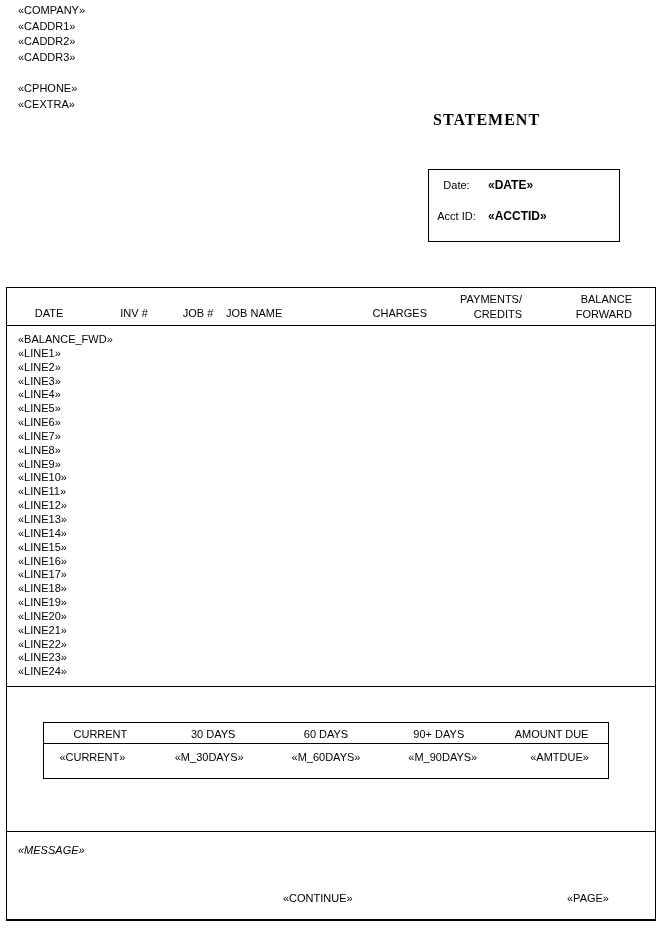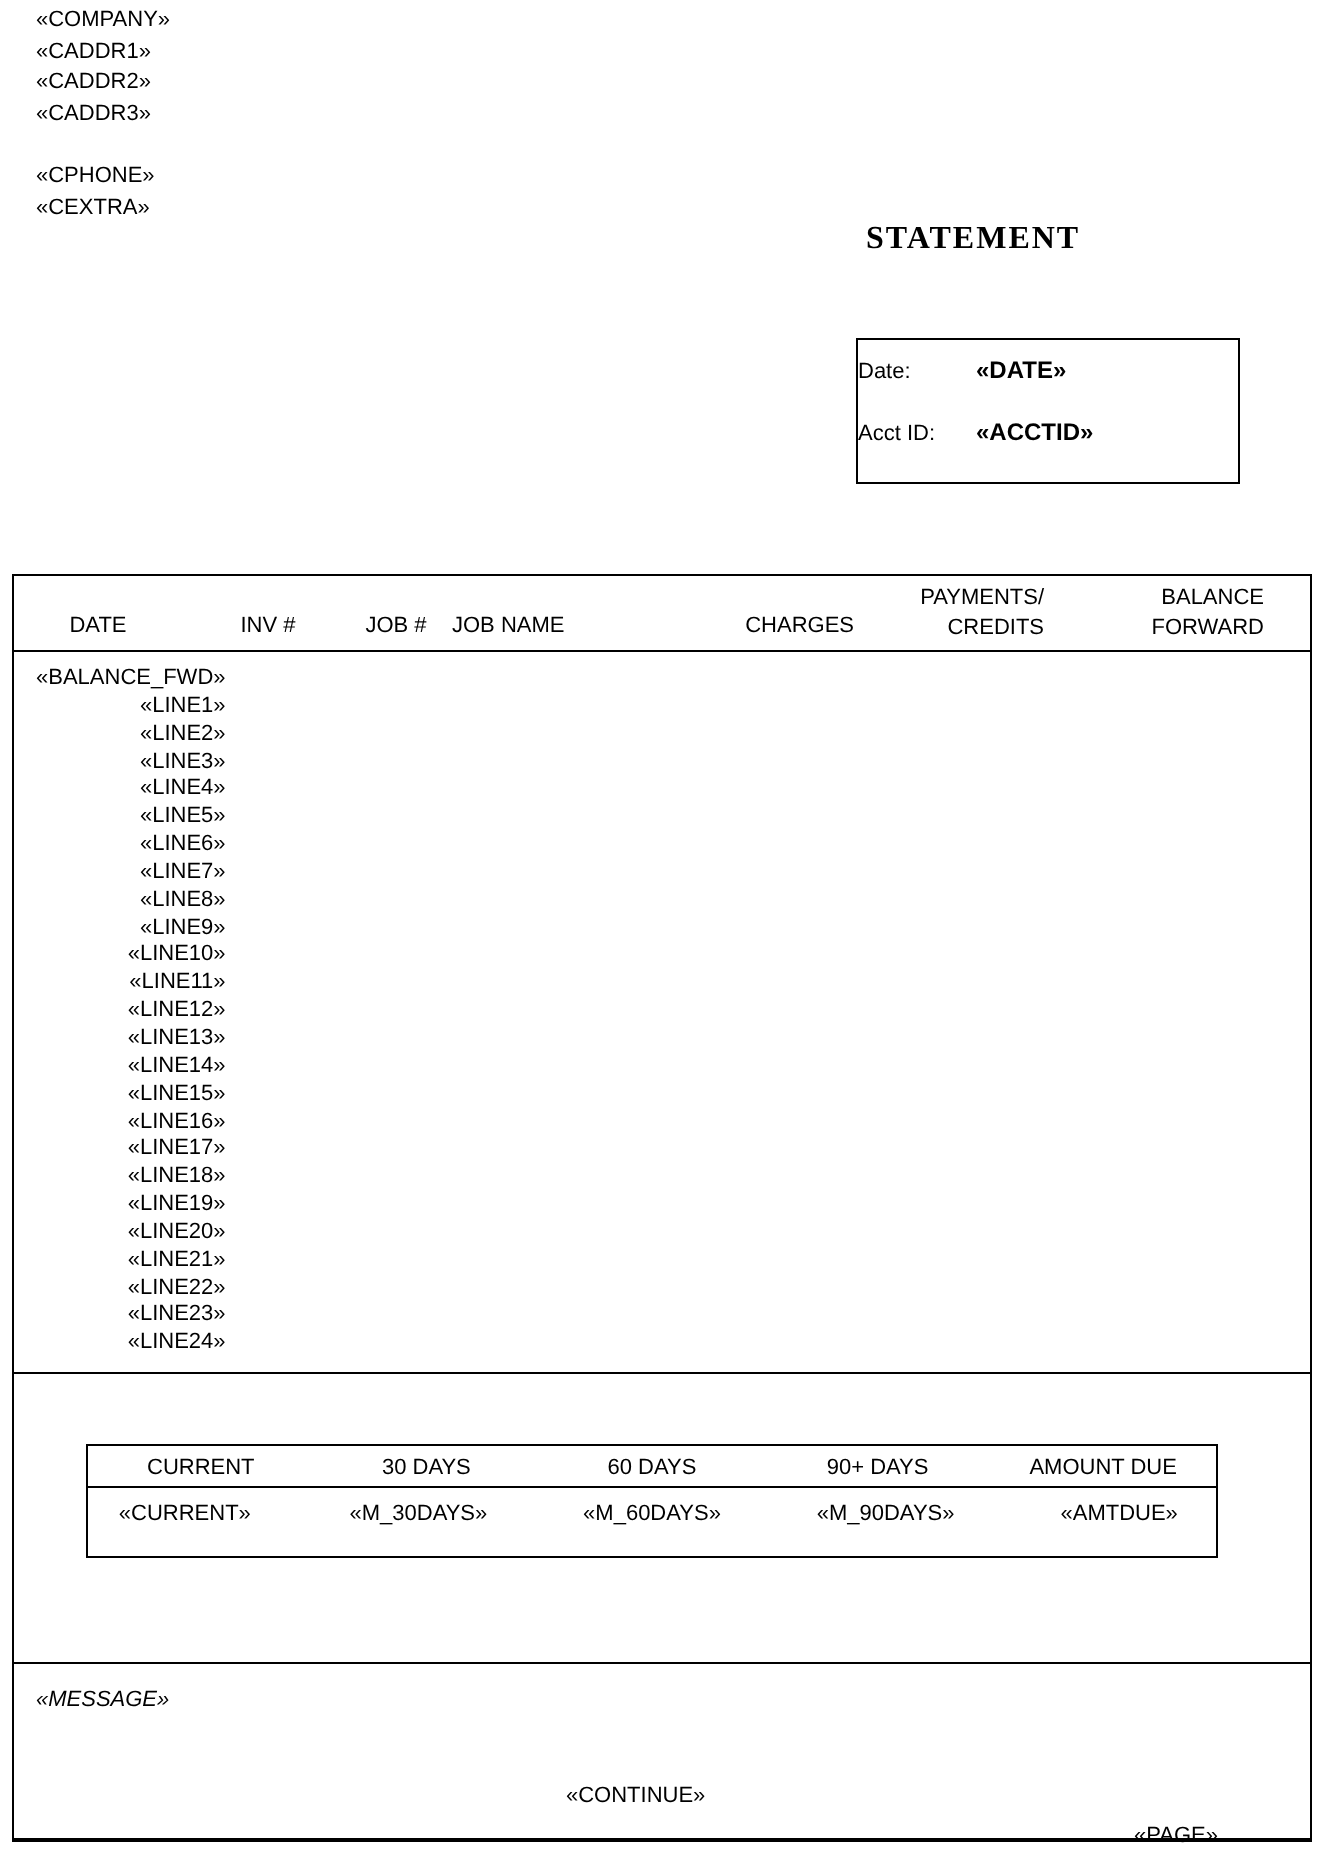--- a/index.html
+++ b/index.html
@@ -19,60 +19,60 @@
     letter-spacing:1px;
   }
   
   .recipient-block { position:absolute; left:18px; top:160px; }
   
   .info-box {
     position:absolute; left:428px; top:169px; width:192px; height:73px;
     border:1px solid #000; padding-top:8px;
   }
   .info-row { display:flex; align-items:baseline; margin-bottom:17px; }
-  .info-label { width:55px; text-align:left; }
+  .info-label { width:55px; text-align:center; }
   .info-value { margin-left:4px; font-weight:bold; font-size:12px; }
   
   .main-box {
     position:absolute; left:6px; top:287px; width:650px; height:634px;
     border:1px solid #000; border-bottom-width:2px;
   }
   .table-header {
     position:absolute; left:0; right:0; top:0; height:38px;
     border-bottom:1px solid #000;
   }
   .th { position:absolute; white-space:nowrap; }
   .th-date     { left:20px;  width:44px; top:19px; text-align:center; }
   .th-inv     { left:105px; width:44px; top:19px; text-align:center; }
   .th-jobnum   { left:169px; width:44px; top:19px; text-align:center; }
   .th-jobname { left:219px; top:19px; }
   .th-charges { right:228px; top:19px; text-align:right; }
   .th-payments { right:133px; top:4px; line-height:15px; text-align:right; }
   .th-balance { right:23px;  top:4px; line-height:15px; text-align:right; }
   .lines-block { position:absolute; left:11px; top:45px; }
-  .stmt-line { height:13.85px; white-space:pre;text-align:right; }
+  .stmt-line { height:13.85px; white-space:pre; }
   .divider { position:absolute; left:0; right:0; border-top:1px solid #000; }
   .divider-1 { top:398px; }
   .divider-2 { top:543px; }
   
   .aging-table {
     position:absolute; left:36px; top:434px; width:566px; height:57px;
     border:1px solid #000;
   }
   .aging-row { display:flex; }
   .aging-head-row { height:21px; border-bottom:1px solid #000; }
   .aging-value-row { height:34px;gap:20px; }
   .aging-cell { flex:1; text-align:center; padding-top:5px; white-space:nowrap; }
   .aging-value-row .aging-cell { padding-top:7px; }
   
   .message-field {
     position:absolute; left:11px; top:556px; font-style:italic;
   }
   .continue-field { position:absolute; left:276px; top:604px; }
-  .page-field { position:absolute; right:46px; top:624px; }
+  .page-field { position:absolute; right:46px; top:604px; }
 </style>
 </head>
 <body>
 
 <div class="page">
 
   <div class="sender-block">
       <div class="addr-line">«COMPANY»</div>
       <div class="addr-line">«CADDR1»</div>
       <div class="addr-line">«CADDR2»</div>

